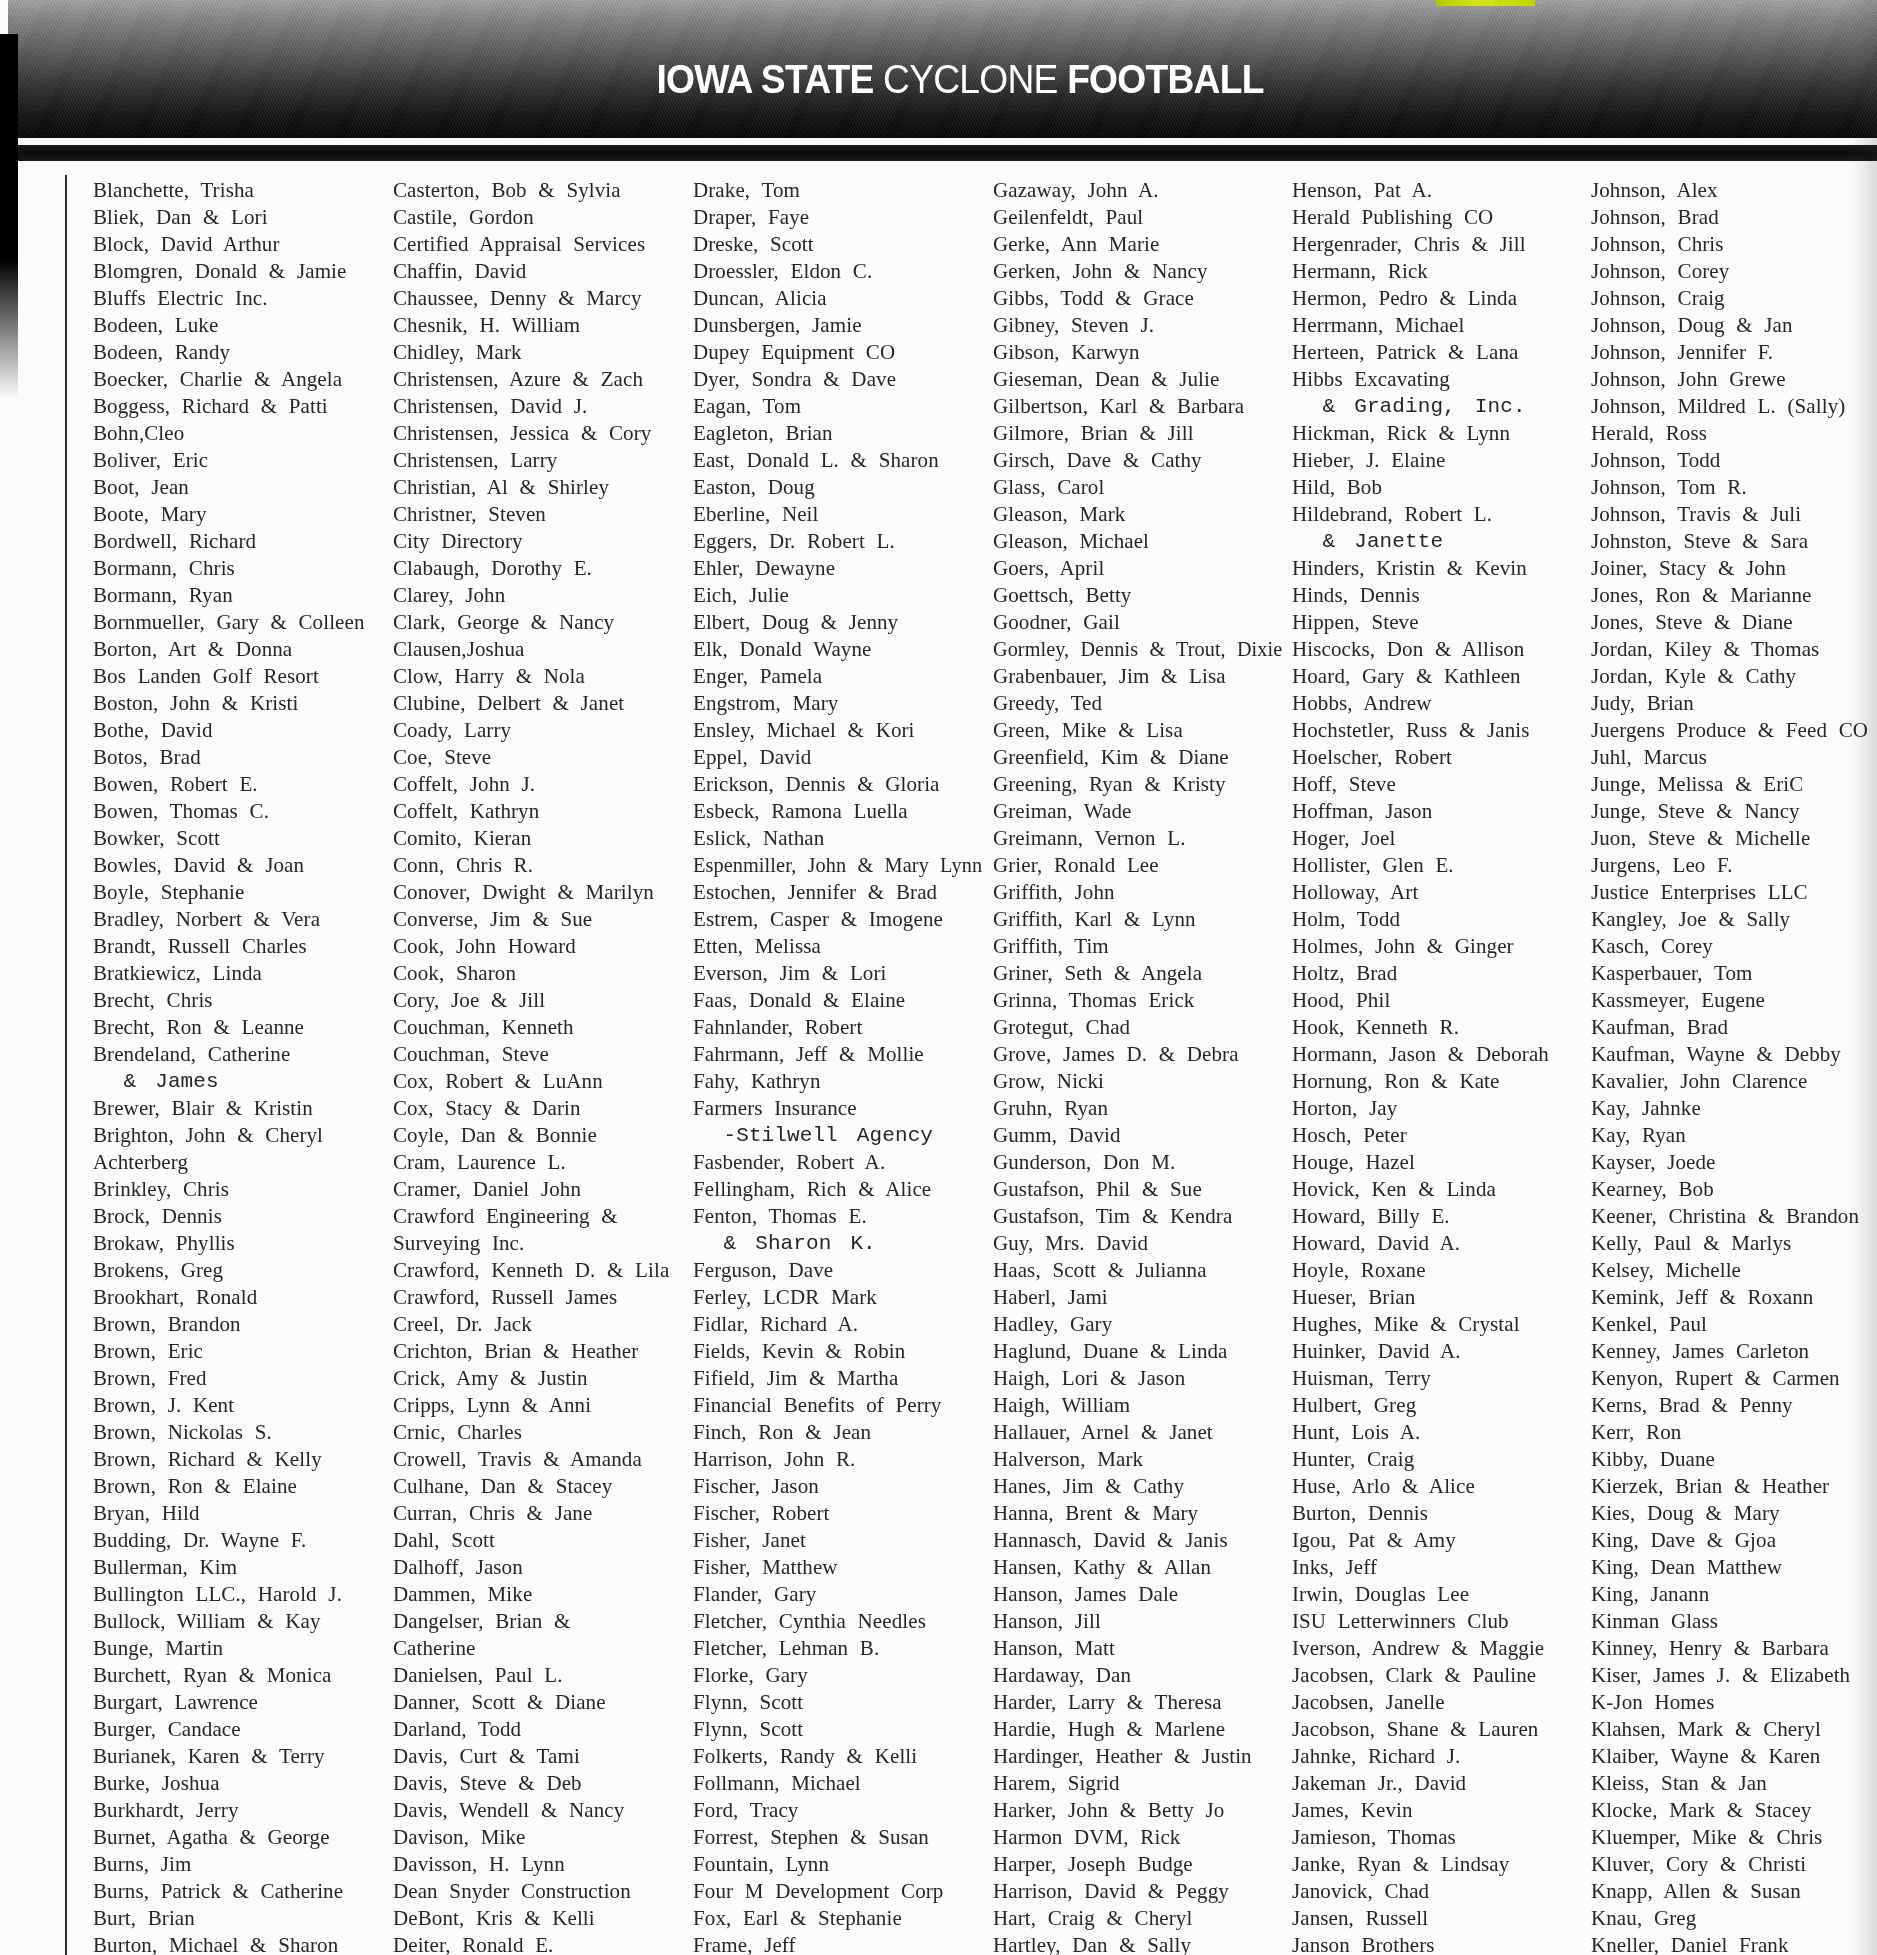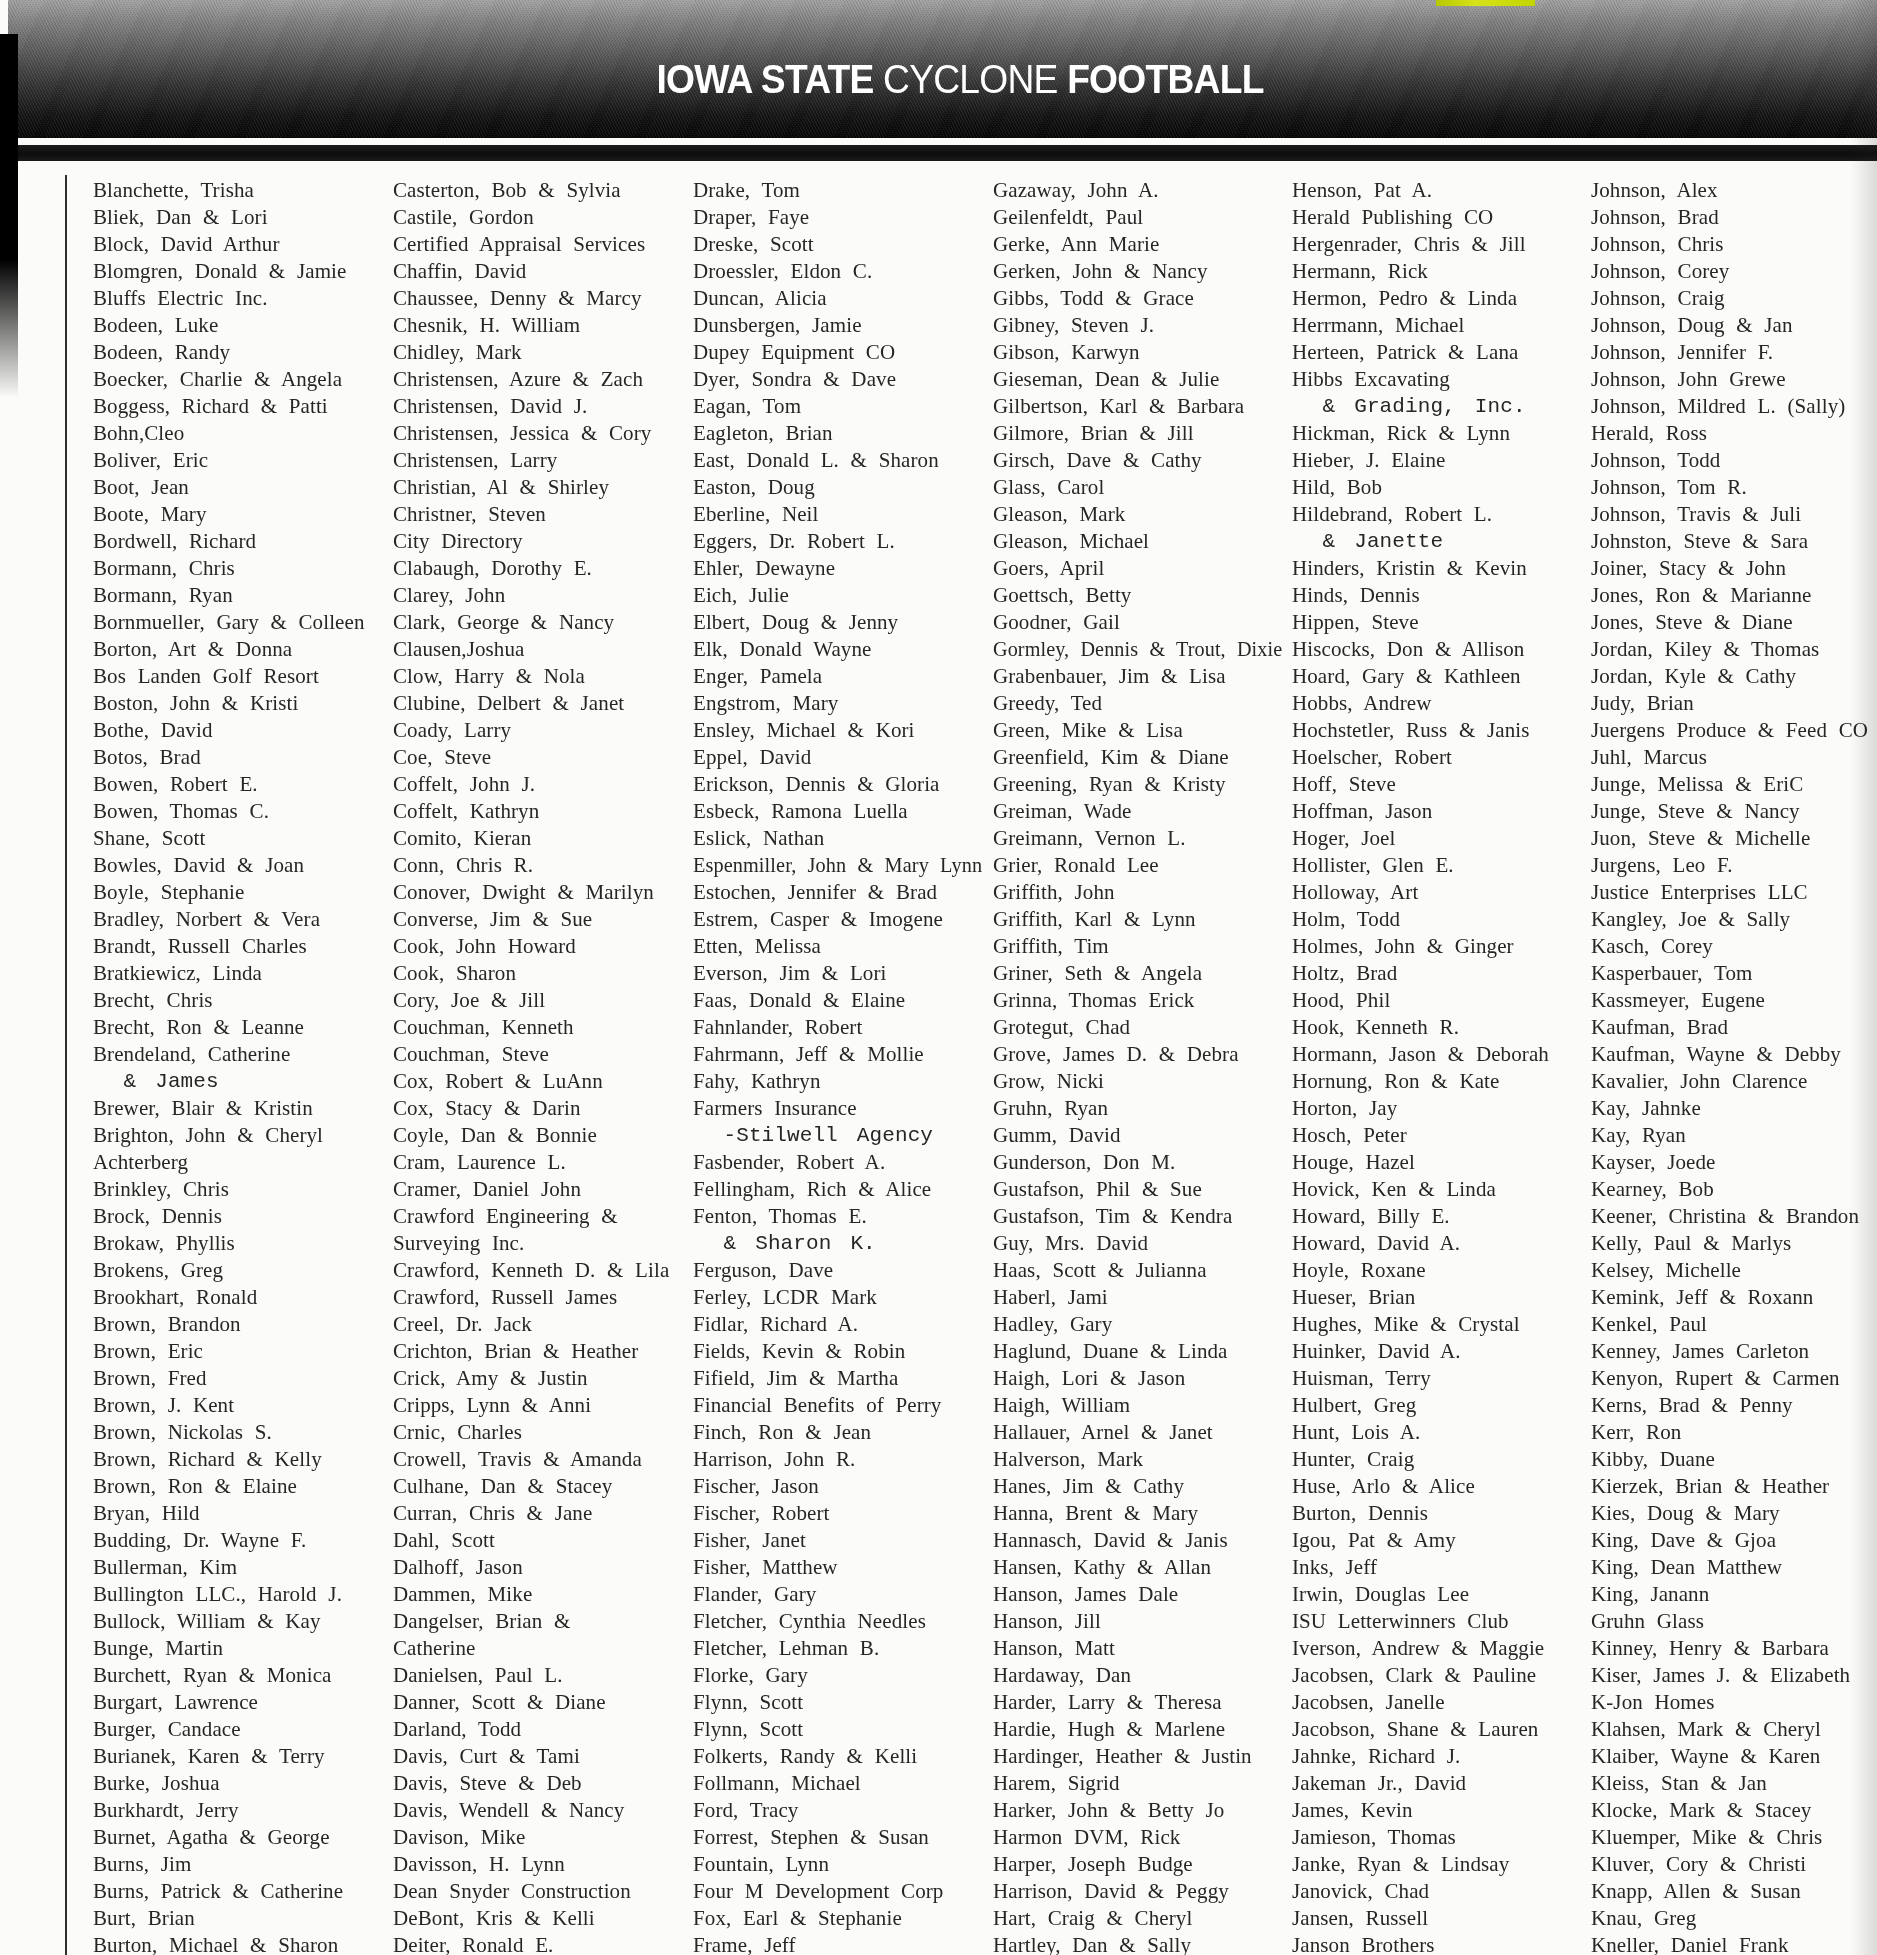--- a/index.html
+++ b/index.html
@@ -105,21 +105,21 @@
         <div class="line"><span>Bormann, Chris</span></div>
         <div class="line"><span>Bormann, Ryan</span></div>
         <div class="line"><span>Bornmueller, Gary &amp; Colleen</span></div>
         <div class="line"><span>Borton, Art &amp; Donna</span></div>
         <div class="line"><span>Bos Landen Golf Resort</span></div>
         <div class="line"><span>Boston, John &amp; Kristi</span></div>
         <div class="line"><span>Bothe, David</span></div>
         <div class="line"><span>Botos, Brad</span></div>
         <div class="line"><span>Bowen, Robert E.</span></div>
         <div class="line"><span>Bowen, Thomas C.</span></div>
-        <div class="line"><span>Shane, Scott</span></div>
+        <div class="line"><span>Bowker, Scott</span></div>
         <div class="line"><span>Bowles, David &amp; Joan</span></div>
         <div class="line"><span>Boyle, Stephanie</span></div>
         <div class="line"><span>Bradley, Norbert &amp; Vera</span></div>
         <div class="line"><span>Brandt, Russell Charles</span></div>
         <div class="line"><span>Bratkiewicz, Linda</span></div>
         <div class="line"><span>Brecht, Chris</span></div>
         <div class="line"><span>Brecht, Ron &amp; Leanne</span></div>
         <div class="line"><span>Brendeland, Catherine</span></div>
         <div class="line indent"><span>&amp; James</span></div>
         <div class="line"><span>Brewer, Blair &amp; Kristin</span></div>
@@ -474,21 +474,21 @@
         <div class="line"><span>Kenney, James Carleton</span></div>
         <div class="line"><span>Kenyon, Rupert &amp; Carmen</span></div>
         <div class="line"><span>Kerns, Brad &amp; Penny</span></div>
         <div class="line"><span>Kerr, Ron</span></div>
         <div class="line"><span>Kibby, Duane</span></div>
         <div class="line"><span>Kierzek, Brian &amp; Heather</span></div>
         <div class="line"><span>Kies, Doug &amp; Mary</span></div>
         <div class="line"><span>King, Dave &amp; Gjoa</span></div>
         <div class="line"><span>King, Dean Matthew</span></div>
         <div class="line"><span>King, Janann</span></div>
-        <div class="line"><span>Gruhn Glass</span></div>
+        <div class="line"><span>Kinman Glass</span></div>
         <div class="line"><span>Kinney, Henry &amp; Barbara</span></div>
         <div class="line"><span>Kiser, James J. &amp; Elizabeth</span></div>
         <div class="line"><span>K-Jon Homes</span></div>
         <div class="line"><span>Klahsen, Mark &amp; Cheryl</span></div>
         <div class="line"><span>Klaiber, Wayne &amp; Karen</span></div>
         <div class="line"><span>Kleiss, Stan &amp; Jan</span></div>
         <div class="line"><span>Klocke, Mark &amp; Stacey</span></div>
         <div class="line"><span>Kluemper, Mike &amp; Chris</span></div>
         <div class="line"><span>Kluver, Cory &amp; Christi</span></div>
         <div class="line"><span>Knapp, Allen &amp; Susan</span></div>

